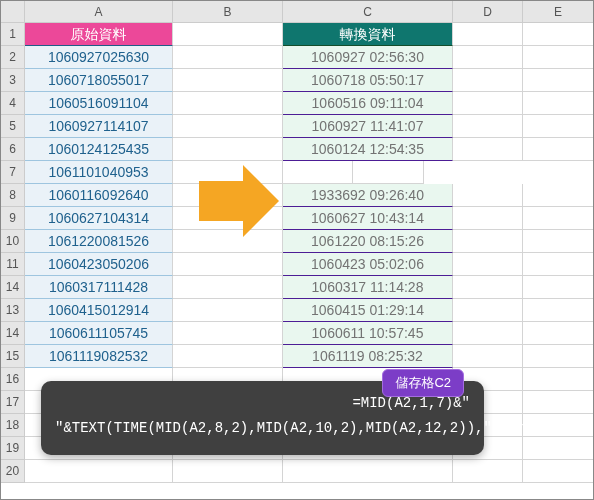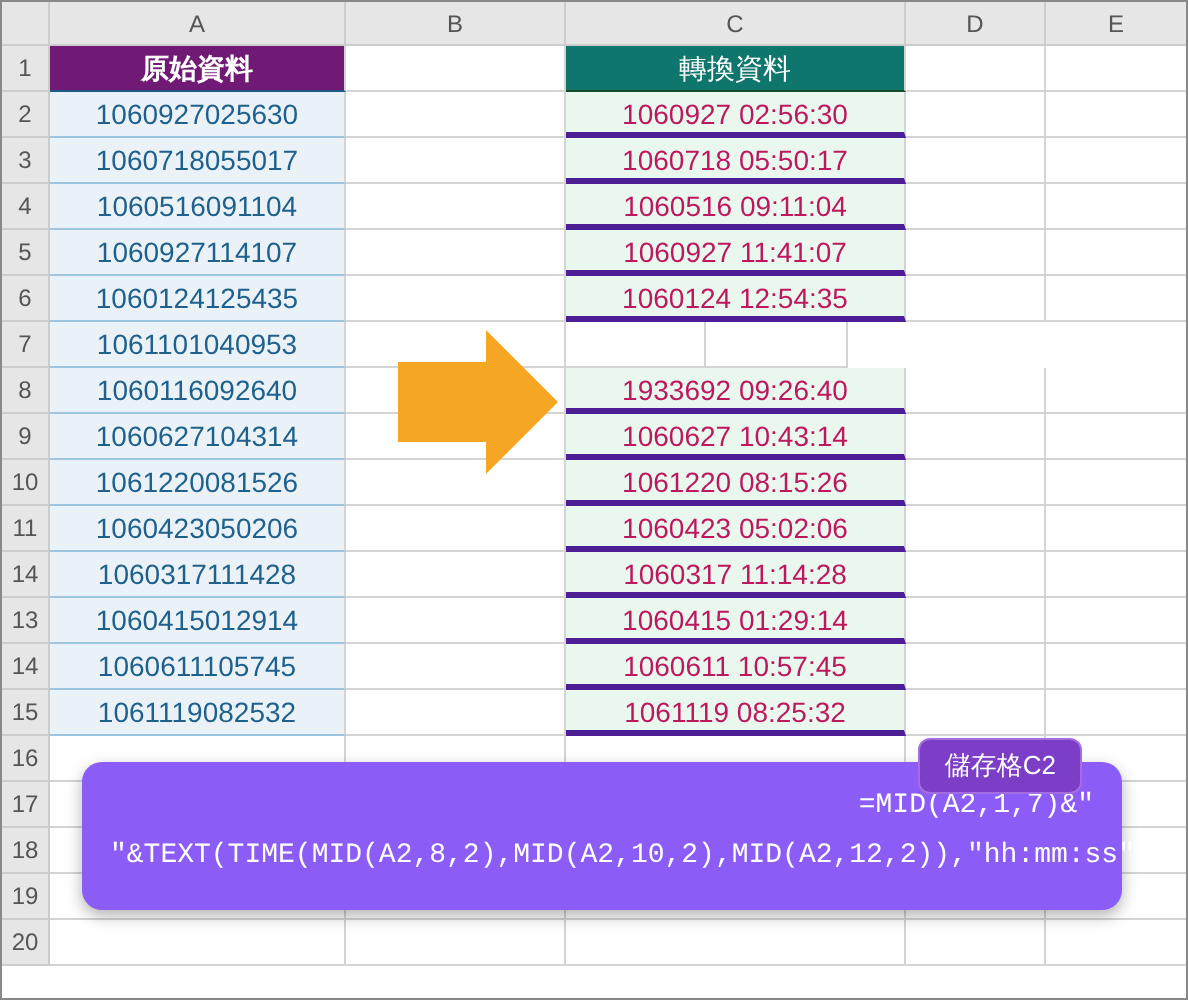--- a/index.html
+++ b/index.html
@@ -10,29 +10,29 @@
 .row.header { height: 22px; }
 .rowhead { width: 24px; min-width: 24px; background: #e6e6e6; border-right: 1px solid #ccc; border-bottom: 1px solid #ccc; text-align: center; font-size: 12px; color: #555; line-height: 22px; }
 .colhead { background: #e6e6e6; border-right: 1px solid #ccc; border-bottom: 1px solid #ccc; text-align: center; font-size: 12px; color: #555; line-height: 22px; }
 .cell { border-right: 1px solid #d4d4d4; border-bottom: 1px solid #d4d4d4; font-size: 14px; line-height: 22px; text-align: center; background: #fff; overflow: hidden; white-space: nowrap; }
 .col-a { width: 148px; min-width: 148px; }
 .col-b { width: 110px; min-width: 110px; }
 .col-c { width: 170px; min-width: 170px; }
 .col-d { width: 70px; min-width: 70px; }
 .col-e { width: 71px; min-width: 71px; }
 
-.hdr-a { background: #701a75; color: #fff; font-weight: 700; border-bottom: 1px solid #1f5d87; }
+.hdr-a { background: #ec4899; color: #fff; font-weight: 400; border-bottom: 1px solid #1f5d87; }
 .hdr-c { background: #0f766e; color: #fff; font-weight: 500; border-bottom: 1px solid #134d2b; }
 .data-a { color: #1F618D; background: #EAF2F8; border-bottom: 1px solid #9ec5df; }
-.data-c { color: #be185d; background: #E9F7EF; border-bottom: 3px solid #4c1d95; }
+.data-c { color: #737373; background: #E9F7EF; border-bottom: 1px solid #4c1d95; }
 
 .arrow { position: absolute; left: 198px; top: 160px; width: 80px; height: 80px; }
 .arrow svg { width: 100%; height: 100%; }
 
-.formula-box { position: absolute; left: 40px; top: 380px; width: 520px; background: #8b5cf6; border-radius: 10px; padding: 10px 14px 14px 14px; box-shadow: 0 3px 8px rgba(0,0,0,0.3); }
+.formula-box { position: absolute; left: 40px; top: 380px; width: 443px; background: #404040; border-radius: 10px; padding: 10px 14px 14px 14px; box-shadow: 0 3px 8px rgba(0,0,0,0.3); }
 .formula-label { position: absolute; top: -12px; right: 20px; background: #7c3dc7; color: #fff; font-size: 13px; padding: 4px 12px; border-radius: 6px; border: 1px solid #a46de0; }
 .formula-body { color: #fff; font-size: 14px; text-align: right; line-height: 1.8; font-family: "Courier New", monospace; }
 </style>
 </head>
 <body>
 
 <div class="grid">
   <div class="row header">
     <div class="rowhead"></div>
     <div class="colhead col-a">A</div>

